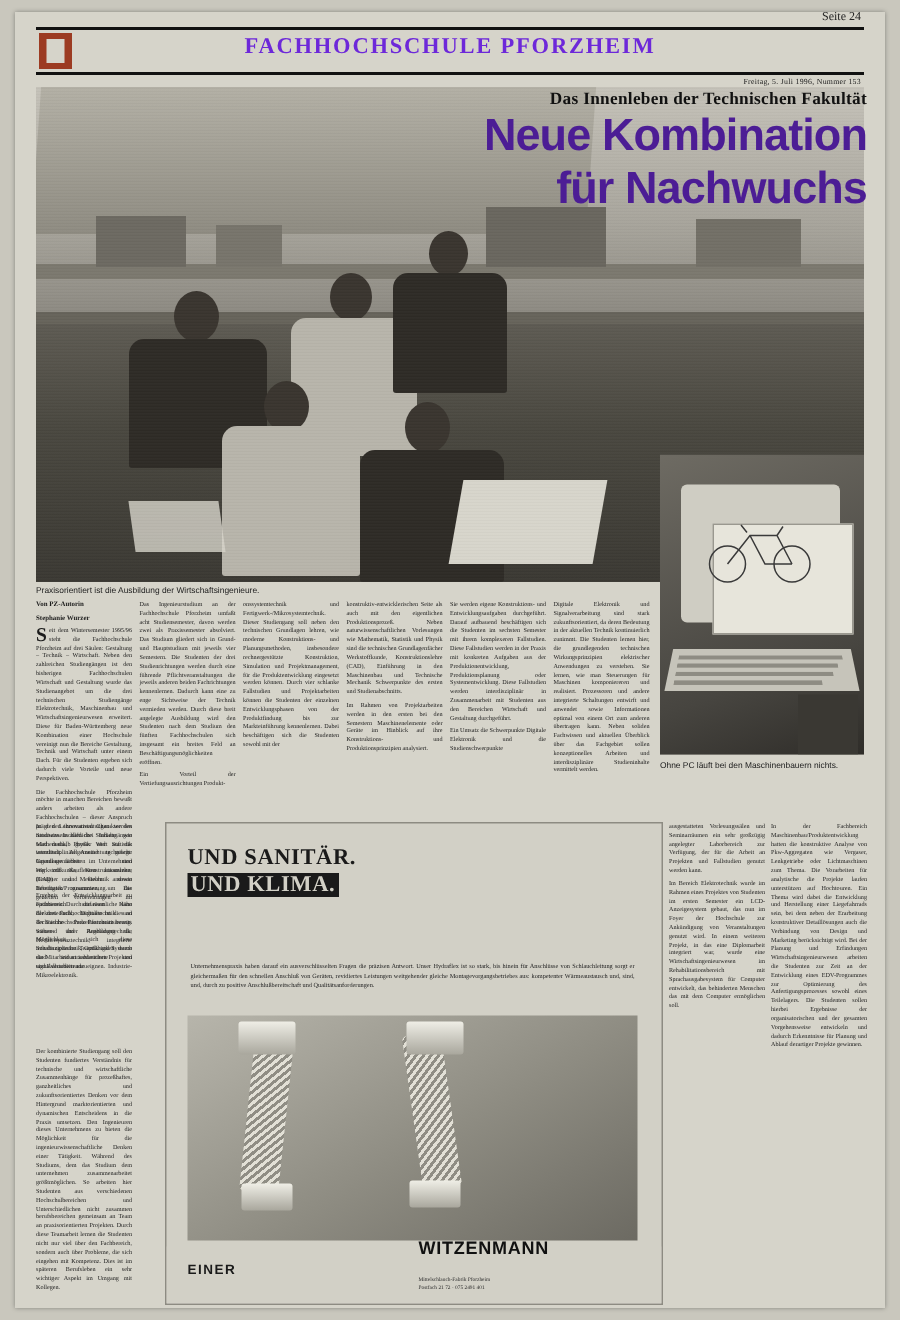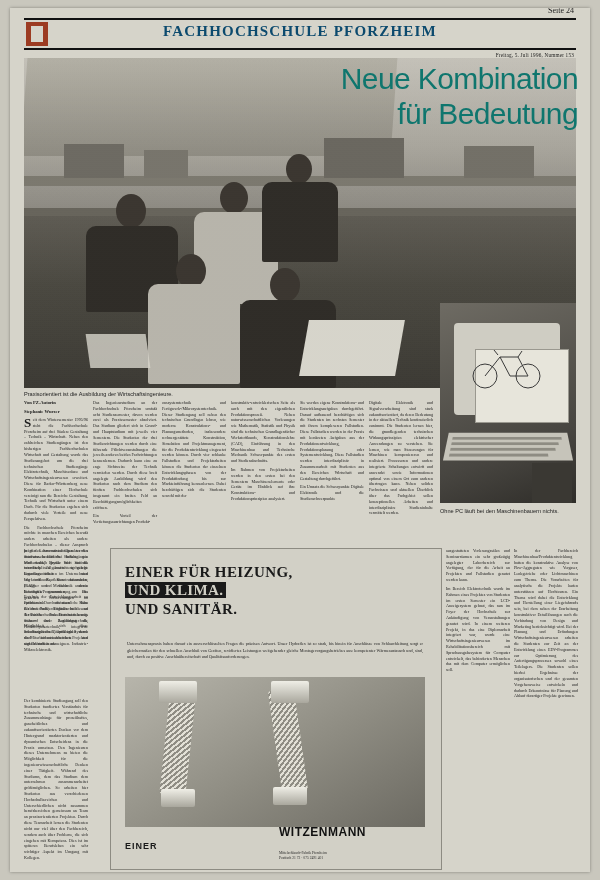--- a/index.html
+++ b/index.html
@@ -52,21 +52,21 @@
   }
   .mast-title {
     position: absolute;
     left: 0; top: 5px;
     width: 552px;
     text-align: center;
     font-family: "Liberation Serif", serif;
     font-weight: bold;
     font-size: 15px;
     letter-spacing: 1.2px;
-    color: #0c4a6e;
+    color: #6d28d9;
   }
   .mast-logo {
     position: absolute;
     left: 2px;
     top: 4px;
     width: 22px;
     height: 24px;
     background: #9c3b22;
   }
   .mast-logo-inner {
@@ -103,22 +103,22 @@
   .kicker {
     font-size: 11.5px;
     font-weight: bold;
     color: #111;
     font-family: "Liberation Serif", serif;
     letter-spacing: 0.2px;
   }
   .headline {
     font-size: 30px;
     line-height: 1.02;
-    font-weight: normal;
-    color: #0f766e;
+    font-weight: bold;
+    color: #4c1d95;
     margin-top: 4px;
     font-family: "Liberation Sans", sans-serif;
     letter-spacing: -0.6px;
   }
   
   .photo-main {
     position: absolute;
     left: 14px;
     top: 50px;
     width: 552px;
@@ -425,22 +425,23 @@
       <div class="pm-head" style="left:246px;top:210px;width:30px;height:34px;"></div>
       <div class="pm-body" style="left:216px;top:242px;width:96px;height:88px;"></div>
 
       <div class="pm-paper" style="left:280px;top:262px;width:96px;height:56px;transform:skewX(-10deg);"></div>
       <div class="pm-paper" style="left:64px;top:276px;width:60px;height:34px;transform:skewX(8deg);opacity:0.8;"></div>
 
       <div class="pm-grain"></div>
     </div>
 
     <div class="headline-wrap">
+      <div class="kicker">Das Innenleben der Technischen Fakultät</div>
       <div class="headline">Neue Kombination</div>
-      <div class="headline">für Bedeutung</div>
+      <div class="headline">für Nachwuchs</div>
     </div>
 
     <div class="caption-main">Praxisorientiert ist die Ausbildung der Wirtschaftsingenieure.</div>
 
     <div class="cols">
 
       <div class="col" style="left:0px;width:64px;">
         <div class="byline">Von PZ-Autorin</div>
         <div class="byline">Stephanie Wurzer</div>
         <p class="dropcap">Seit dem Wintersemester 1995/96 steht die Fachhochschule Pforzheim auf drei Säulen: Gestaltung – Technik – Wirtschaft. Neben den zahlreichen Studiengängen ist den bisherigen Fachhochschulen Wirtschaft und Gestaltung wurde das Studienangebot um die drei technischen Studiengänge Elektrotechnik, Maschinenbau und Wirtschaftsingenieurwesen erweitert. Diese für Baden-Württemberg neue Kombination einer Hochschule vereinigt nun die Bereiche Gestaltung, Technik und Wirtschaft unter einem Dach. Für die Studenten ergeben sich dadurch viele Vorteile und neue Perspektiven.</p>
@@ -506,25 +507,24 @@
       <p>ausgestatteten Vorlesungssälen und Seminarräumen ein sehr großzügig angelegter Laborbereich zur Verfügung, der für die Arbeit an Projekten und Fallstudien genutzt werden kann.</p>
       <p>Im Bereich Elektrotechnik wurde im Rahmen eines Projektes von Studenten im ersten Semester ein LCD-Anzeigesystem gebaut, das nun im Foyer der Hochschule zur Ankündigung von Veranstaltungen genutzt wird. In einem weiteren Projekt, in das eine Diplomarbeit integriert war, wurde eine Wirtschaftsingenieurwesen im Rehabilitationsbereich mit Sprachausgabesystem für Computer entwickelt, das behinderten Menschen das mit dem Computer ermöglichen soll.</p>
     </div>
 
     <div class="lower-col" style="left:504px;top:540px;">
       <p>In der Fachbereich Maschinenbau/Produktentwicklung hatten die konstruktive Analyse von Pkw-Aggregaten wie Vergaser, Lenkgetriebe oder Lichtmaschinen zum Thema. Die Vorarbeiten für analytische die Projekte laufen unterstützen auf Hochtouren. Ein Thema wird dabei die Entwicklung und Herstellung einer Liegefahrrads sein, bei dem neben der Erarbeitung konstruktiver Detaillösungen auch die Verbindung von Design und Marketing berücksichtigt wird. Bei der Planung und Erfindungen Wirtschaftsingenieurwesen arbeiten die Studenten zur Zeit an der Entwicklung eines EDV-Programmes zur Optimierung des Anfertigungsprozesses sowohl eines Teilelagers. Die Studenten sollen hierbei Ergebnisse der organisatorischen und der gesamten Vorgehensweise entwickeln und dadurch Erkenntnisse für Planung und Ablauf derartiger Projekte gewinnen.</p>
     </div>
 
     <div class="ad">
       <div class="ad-head">
-        <div>EINER FÜR HEIZUNG,</div>
+        <div>UND SANITÄR.</div>
         <div>
           <span class="hl">UND KLIMA.</span>
         </div>
-        <div>UND SANITÄR.</div>
       </div>
 
       <div class="ad-body">Unternehmenspraxis haben darauf ein ausverschlüsselten Fragen die präzisen Antwort. Unser Hydraflex ist so stark, bis hinein für Anschlüsse von Schlauchleitung sorgt er gleichermaßen für den schnellen Anschluß von Geräten, revidiertes Leistungen weitgehender gleiche Montagevorgangsbetriebes aus: kompetenter Wärmeaustausch und, sind, und, durch zu positive Anschlußbereitschaft und Qualitätsanforderungen.</div>
 
       <div class="ad-photo">
         <div class="hose" style="left:40px;top:10px;width:26px;height:108px;transform:rotate(6deg);"></div>
         <div class="hose" style="left:150px;top:12px;width:26px;height:104px;transform:rotate(-8deg);"></div>
         <div class="nut" style="left:34px;top:4px;width:38px;height:22px;"></div>
         <div class="nut" style="left:146px;top:4px;width:38px;height:22px;"></div>
         <div class="nut" style="left:36px;top:112px;width:34px;height:18px;"></div>

